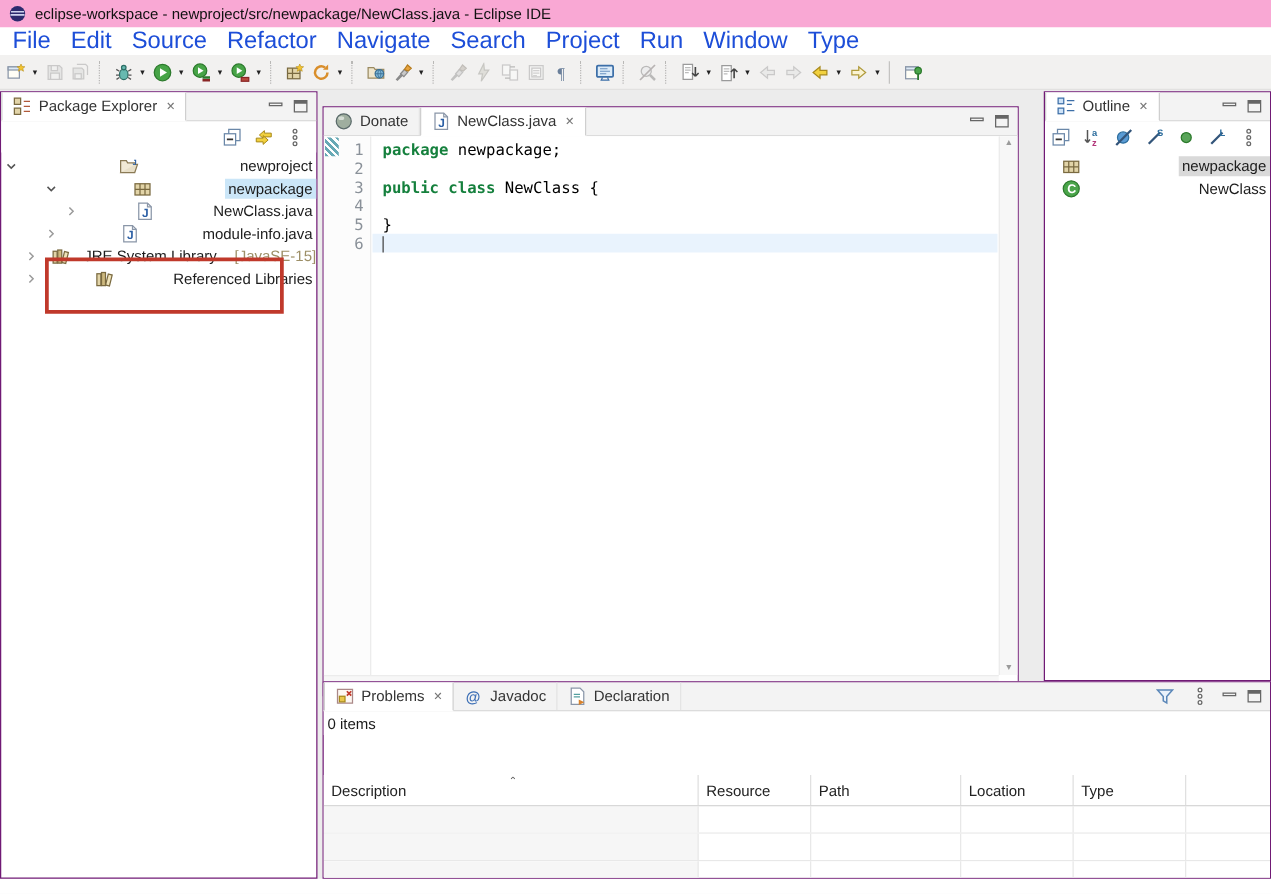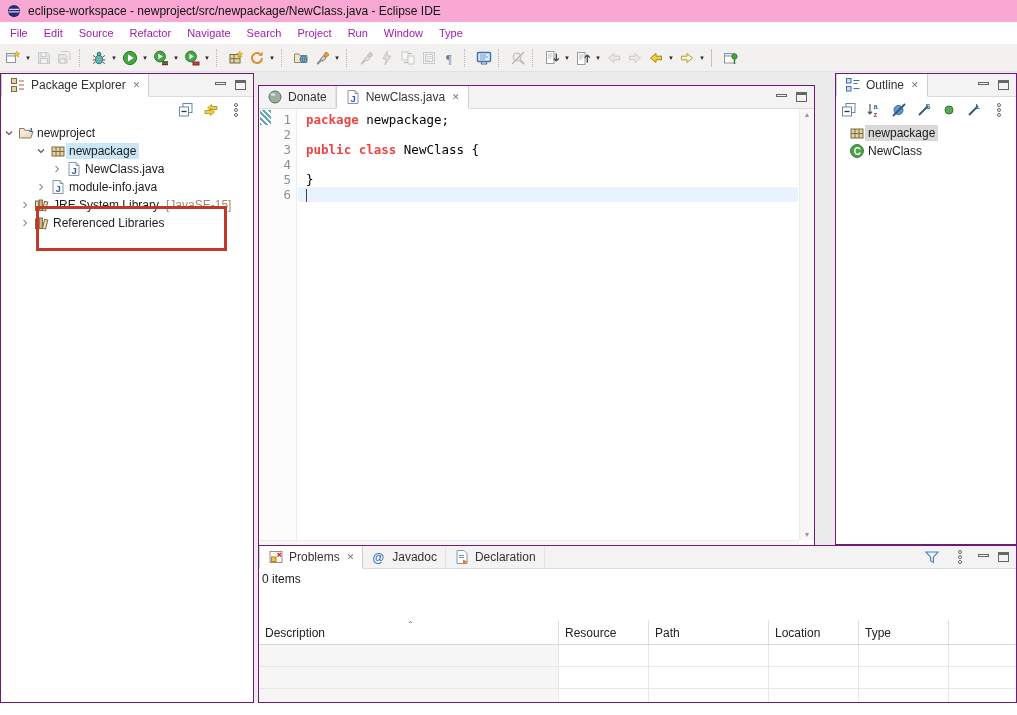--- a/index.html
+++ b/index.html
@@ -6,21 +6,21 @@
   html,body { width:1017px; height:715px; overflow:hidden; }
   body { font-family:"Liberation Sans", sans-serif; background:#fff; color:#1a1a1a; }
   .app { position:relative; width:1017px; height:715px; background:#fff; }
 
   
   .titlebar { height:22px; display:flex; align-items:center; padding-left:7px; gap:7px; background:#f9a8d4; }
   .titlebar .ttext { font-size:12px; color:#111; }
 
   
   .menubar { height:22px; display:flex; align-items:center; background:#fff; padding-left:2px; }
-  .menubar .mitem { font-size:11px; padding:0 8px; color:#a21caf; cursor:default; }
+  .menubar .mitem { font-size:19px; padding:0 8px; color:#1d4ed8; cursor:default; }
 
   
   .toolbar { height:28px; background:#f2f1f0; border-bottom:1px solid #e2e1e0; display:flex; align-items:center; padding-left:2px; }
   .tbtn { width:21px; height:22px; display:inline-flex; align-items:center; justify-content:center; border-radius:2px; }
   .tbtn.dis { opacity:.45; filter:grayscale(.9); }
   .ddn { font-size:7px; color:#222; width:10px; height:22px; display:inline-flex; align-items:center; justify-content:center; }
   .tsep { width:6px; height:18px; border-left:1px dotted #b9b8b6; margin:0 3px 0 4px; }
   .tsolid { width:6px; height:18px; border-left:1px solid #c4c3c1; margin:0 3px 0 4px; }
 
   
@@ -37,40 +37,40 @@
   .tclose { font-size:9px; color:#777; padding-left:2px; }
   .winbtns { margin-left:auto; display:flex; align-items:center; gap:9px; padding-right:7px; }
   .minb { width:11px; height:3px; border:1px solid #666; margin-top:-4px; }
   .maxb { width:11px; height:10px; border:1px solid #666; border-top:3px solid #666; }
 
   .viewtools { height:25px; display:flex; align-items:center; justify-content:flex-end; gap:6px; padding-right:8px; background:#fff; }
   .vbtn { width:19px; height:19px; display:inline-flex; align-items:center; justify-content:center; }
 
   
   .tree { font-size:12px; color:#1c1c1c; padding-top:2px; position:relative; }
-  .trow { height:18px; display:flex; align-items:center; white-space:nowrap; }
+  .trow { height:18px; display:flex; align-items:center; white-space:nowrap;justify-content:space-between; }
   .texp { width:16px; display:inline-flex; justify-content:center; align-items:center; flex:none; }
   .ticon { width:17px; display:inline-flex; justify-content:center; align-items:center; flex:none; }
   .tlabel { padding:1px 3px; }
   .tlabel.selblue { background:#cbe6f8; }
   .tlabel.selgray { background:#d9d9d9; }
   .suffix { color:#9d8f67; padding-left:4px; }
   .redbox { position:absolute; left:35px; top:132px; width:191px; height:45px; border:3px solid #c0392b; pointer-events:none; z-index:4; }
 
   
   .edbody { position:relative; height:447px; background:#fff; overflow:hidden; }
   .gutter { position:absolute; left:0; top:0; bottom:16px; width:38px; background:#fcfcfc; border-right:1px solid #ececec; }
   .hatch { position:absolute; left:1px; top:1px; width:11px; height:15px;
            background:repeating-linear-gradient(45deg,#4d9aa8 0 2px,#fff 2px 4px); opacity:.85; }
   .codearea { position:absolute; left:39px; top:0; right:16px; bottom:16px; font-family:"DejaVu Sans Mono", monospace; font-size:12.5px; line-height:15px; padding-top:3px; }
   .cl { display:flex; height:15px; }
   .ln { position:absolute; left:-39px; width:32px; text-align:right; color:#8a9199; font-family:"DejaVu Sans Mono", monospace; }
   .clrow { position:relative; }
   .cc { padding-left:8px; white-space:pre; color:#000; }
-  .kw { color:#ef4444; font-weight:bold; }
+  .kw { color:#15803d; font-weight:bold; }
   .curline { background:#e9f3fd; }
   .caret { display:inline-block; width:1px; height:13px; background:#444; vertical-align:middle; }
   .vsb { position:absolute; right:0; top:0; bottom:16px; width:15px; background:#f7f7f7; border-left:1px solid #ececec; display:flex; flex-direction:column; justify-content:space-between; align-items:center; padding:2px 0; }
   .hsb { position:absolute; left:0; right:15px; bottom:0; height:16px; background:#f7f7f7; border-top:1px solid #ececec; display:flex; justify-content:space-between; align-items:center; padding:0 4px; }
   .sbarrow { color:#9a9a9a; font-size:7px; }
 
   
   .itemsrow { height:19px; font-size:12px; display:flex; align-items:center; padding-left:3px; background:#fff; }
   .ptable { position:absolute; left:0; right:0; top:42px; bottom:0; background:#efefef; overflow:hidden;margin-top:32px; }
   .phead { display:flex; height:25px; background:#fff; border-bottom:1px solid #d8d8d8; font-size:12px; color:#222; position:relative; }

